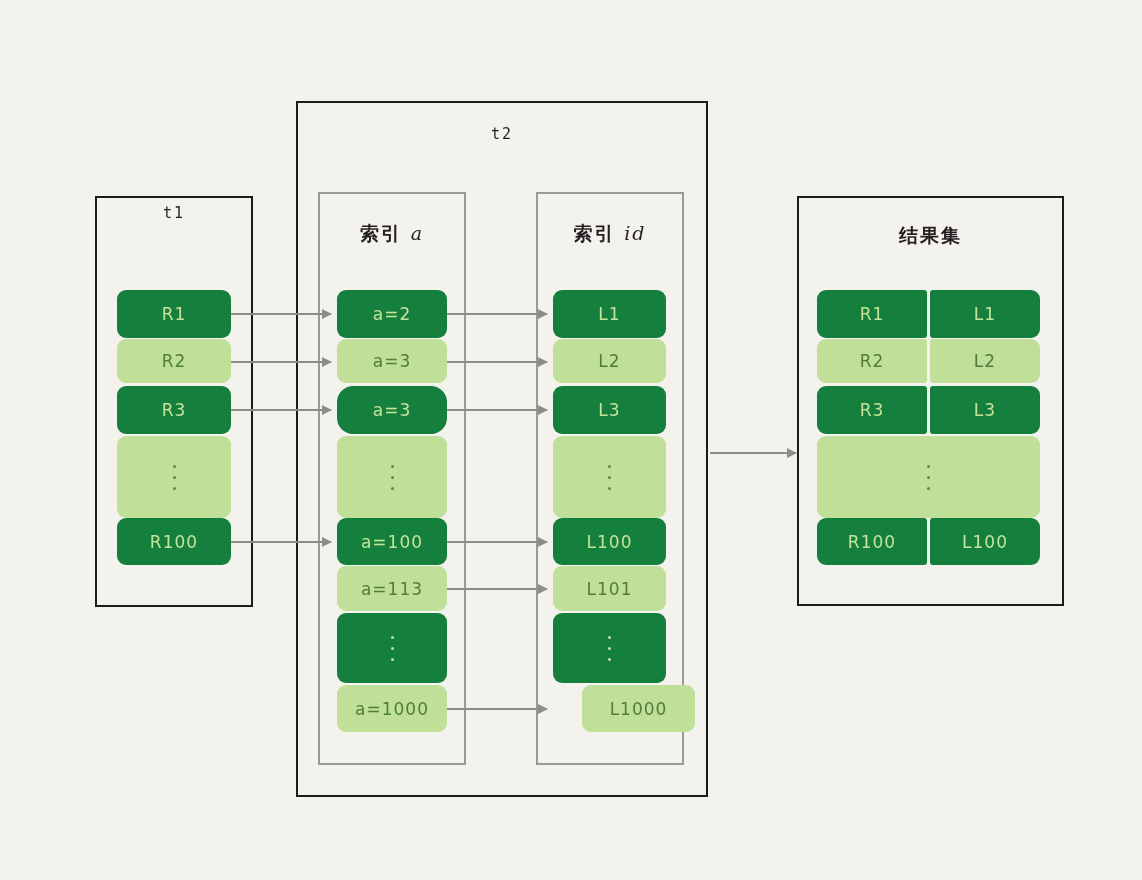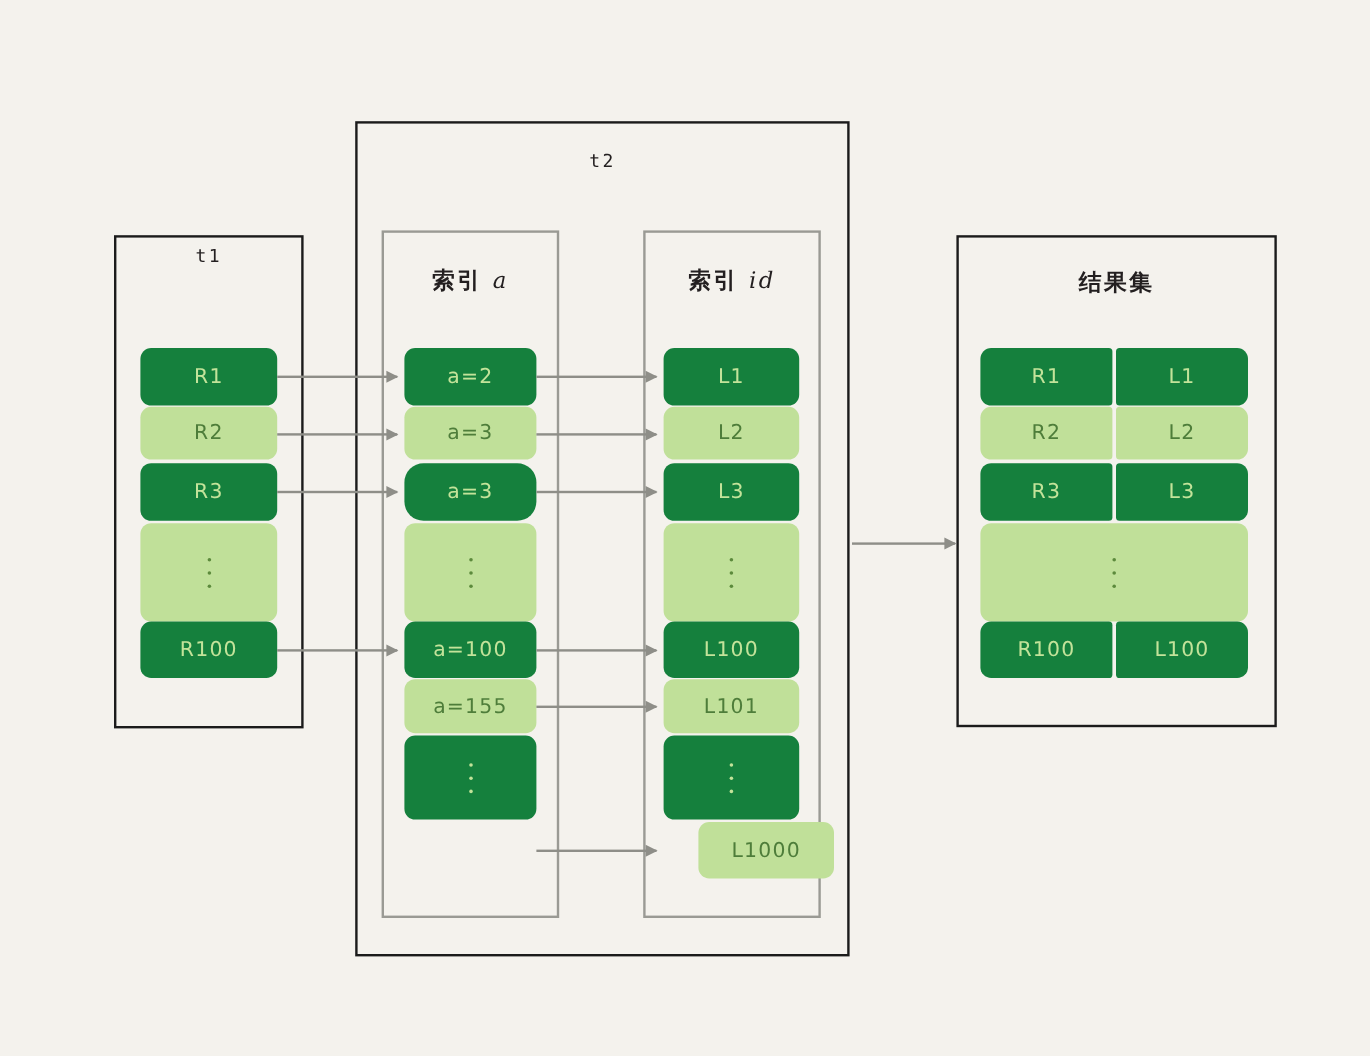--- a/index.html
+++ b/index.html
@@ -172,28 +172,31 @@
     <span class="dots-wrap">
       <i class="dots-glyph"></i>
         <i class="dots-glyph"></i>
         <i class="dots-glyph"></i>
       </span>
     </div>
   <div class="cell dark" style="left:337px; top:518px; width:110px; height:47px;">
     <span>a=100</span>
     </div>
   <div class="cell light" style="left:337px; top:566px; width:110px; height:45px;">
-    <span>a=155</span>
+    <span>a=113</span>
     </div>
   <div class="cell dark dots" style="left:337px; top:613px; width:110px; height:70px;">
     <span class="dots-wrap">
       <i class="dots-glyph"></i>
         <i class="dots-glyph"></i>
         <i class="dots-glyph"></i>
       </span>
+    </div>
+  <div class="cell light" style="left:337px; top:685px; width:110px; height:47px;">
+    <span>a=1000</span>
     </div>
 
   <div class="cell dark" style="left:553px; top:290px; width:113px; height:48px;">
     <span>L1</span>
     </div>
   <div class="cell light" style="left:553px; top:339px; width:113px; height:44px;">
     <span>L2</span>
     </div>
   <div class="cell dark" style="left:553px; top:386px; width:113px; height:48px;">
     <span>L3</span>

